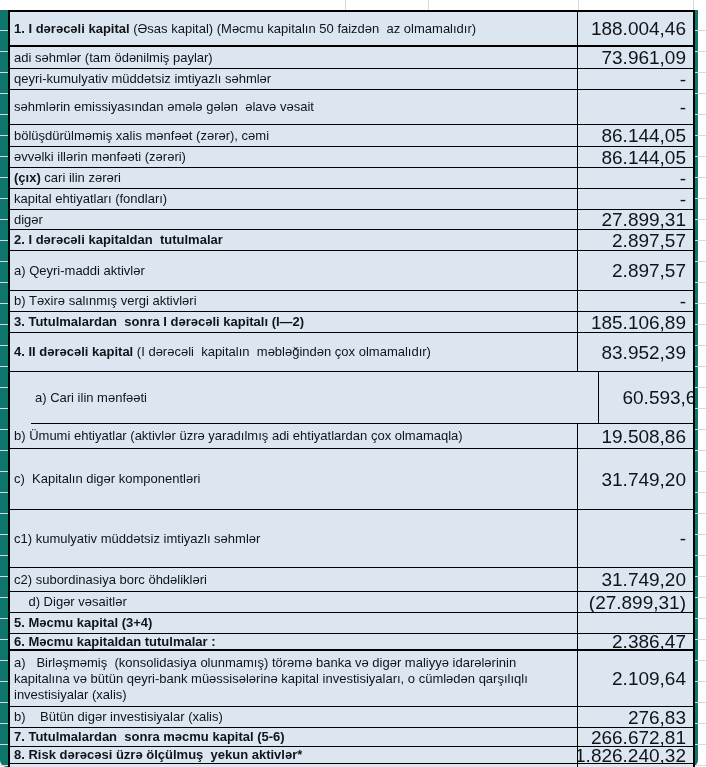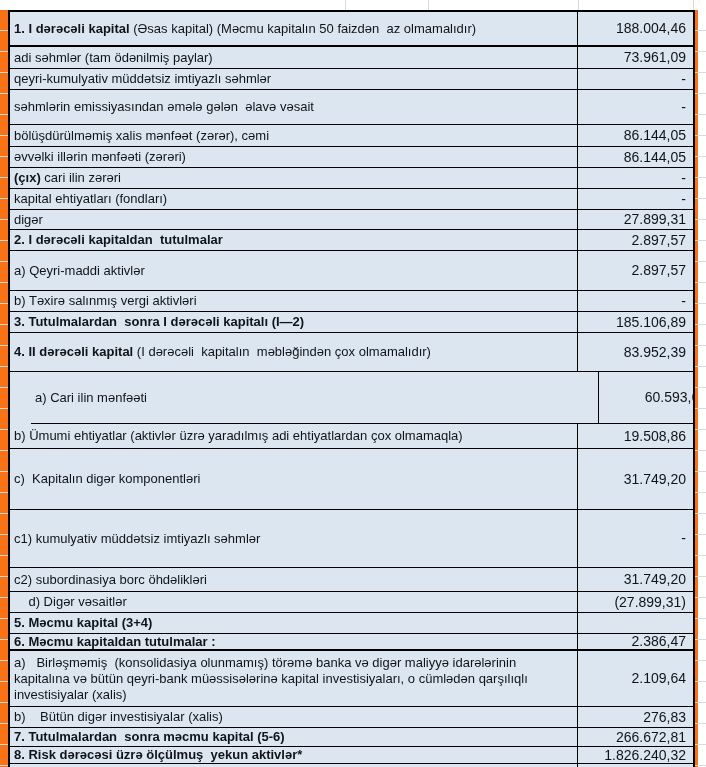--- a/index.html
+++ b/index.html
@@ -4,42 +4,42 @@
 <style>
   :root{
     --fill:#dce6f1;
     --border:#000000;
     --grid:#d9d9d9;
     --text:#101418;
   }
   *{margin:0;padding:0;box-sizing:border-box;}
   html,body{width:706px;height:767px;overflow:hidden;background:#ffffff;
     font-family:"Liberation Sans", sans-serif;color:var(--text);}
-  .page{position:relative;width:698px;height:767px;background:#f97316;}
+  .page{position:relative;width:698px;height:767px;background:#0f766e;border-radius:7px;}
 
   
   .top-strip{position:absolute;left:0;top:0;width:706px;height:10px;background:#fff;}
   .vgrid{position:absolute;top:0;width:1px;height:10px;background:var(--grid);}
   .side-margin{position:absolute;top:10px;bottom:0;background:
     repeating-linear-gradient(to bottom, transparent 0px, transparent 20px, var(--grid) 20px, var(--grid) 21px);}
   .side-left{left:0;width:8px;}
   .side-right{left:695px;width:11px;}
 
   
   .tbl{position:absolute;left:8px;top:10px;width:687px;height:757px;
     border:2px solid var(--border);border-bottom:none;background:var(--fill);
     display:flex;flex-direction:column;overflow:hidden;}
   .row{display:flex;flex-direction:row;flex:0 0 auto;width:100%;
     border-bottom:1px solid var(--border);background:var(--fill);}
   .row.thick{border-bottom-width:2px;}
   .cell-label{flex:0 0 568px;width:568px;border-right:1px solid var(--border);
     display:flex;align-items:center;padding:1px 4px 1px 4px;
     font-size:13px;line-height:16px;white-space:pre-wrap;overflow:hidden;}
   .cell-value{flex:1 1 auto;display:flex;align-items:center;justify-content:flex-end;
-    padding:1px 7px 1px 2px;font-size:14px;line-height:15px;white-space:nowrap;overflow:hidden;}
+    padding:1px 7px 1px 2px;font-size:19px;line-height:15px;white-space:nowrap;overflow:hidden;}
   .lbl-b{font-weight:700;}
 </style>
 </head>
 <body>
 
 <div class="page">
 
   <div class="top-strip">
     <div class="vgrid" style="left:345px;"></div>
     <div class="vgrid" style="left:428px;"></div>

